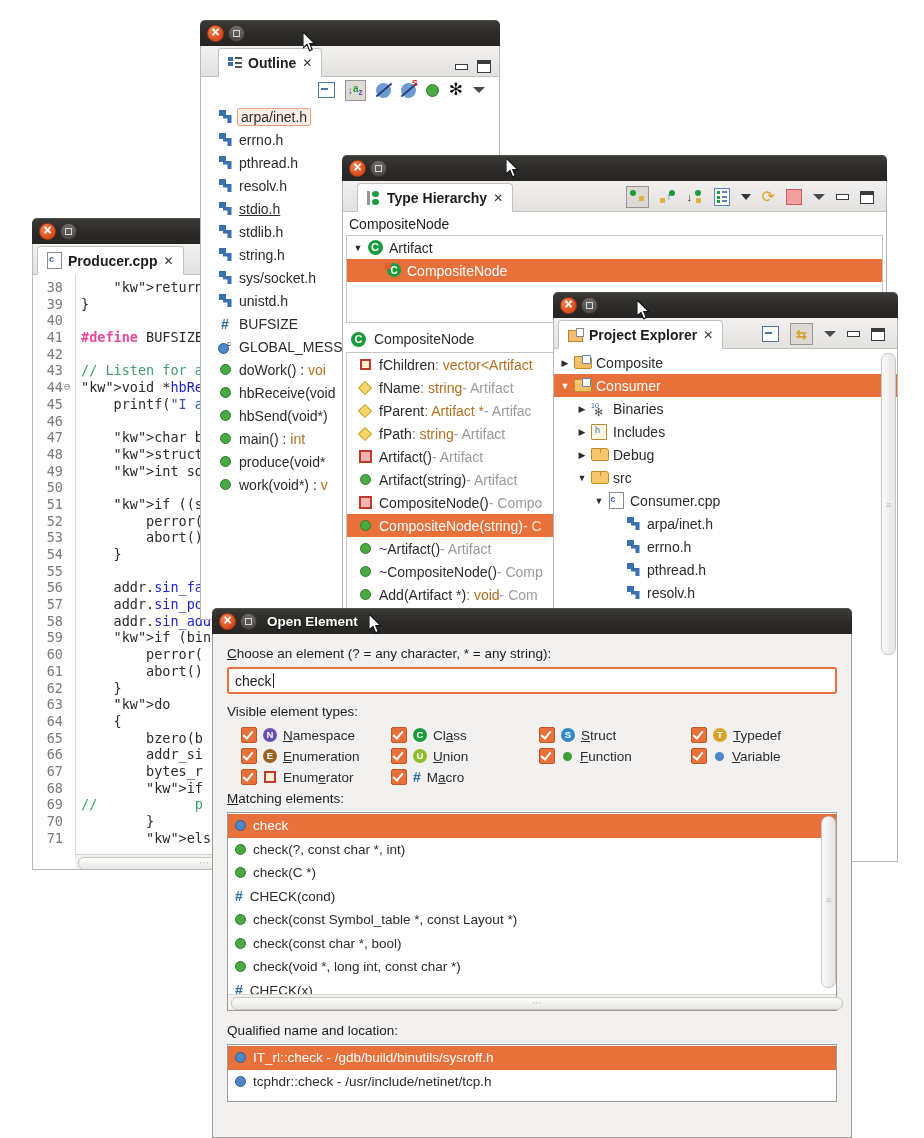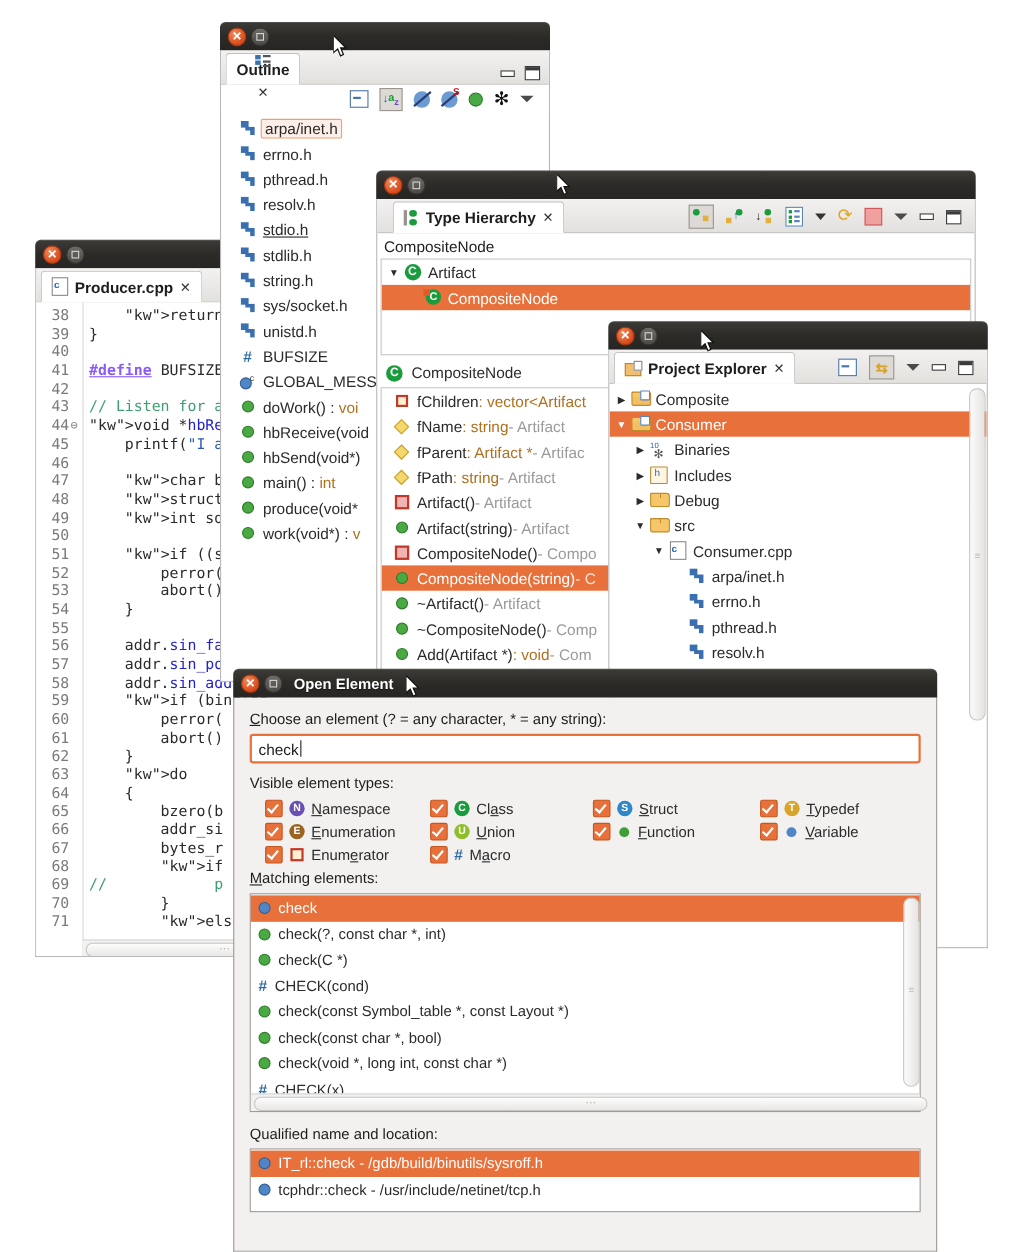--- a/index.html
+++ b/index.html
@@ -86,21 +86,21 @@
     font-weight:bold;line-height:10px;}
   .g-inc{width:14px;height:14px;background:#fdf6e3;border:1px solid #b58b3a;border-radius:1px;
     position:relative;}
   .g-inc:after{content:"h";position:absolute;left:3px;top:0px;font-size:9px;color:#2a6bb5;}
   
   .code{font-family:"DejaVu Sans Mono","Liberation Mono",monospace;font-size:13.5px;
     line-height:16.7px;white-space:pre;}
   .gutter{position:absolute;left:0;top:0;width:42px;height:100%;background:#ffffff;
     border-right:1px solid #d6d6d6;}
   .lnum{color:#7a7a7a;text-align:right;padding-right:5px;}
-  .pp{color:#8b5cf6;font-weight:bold;text-decoration:underline;}
+  .pp{color:#ec4899;font-weight:bold;}
   .cm{color:#3f9f6f;}
   .st{color:#2a5db0;}
   .fld{color:#2222cc;}
   .num{color:#b06010;}
   
   .dlg-body{background:#f2f1f0;border:1px solid #9e9a95;border-top:none;
     box-sizing:border-box;height:calc(100% - 26px);padding:12px 14px 0 14px;}
   .dlg-label{font-size:13.5px;color:#1d1d1d;margin:0 0 6px 0;}
   .ul{text-decoration:underline;}
   .textfield{height:27px;background:#ffffff;border:2px solid #e8703a;border-radius:3px;
@@ -160,21 +160,21 @@
 
 <div class="win" style="left:200px;top:20px;width:300px;height:600px;z-index:2;">
   <div class="titlebar">
     <div class="tb-btns">
       <span class="tb-dot tb-close"></span>
       <span class="tb-dot tb-max"></span>
     </div>
   </div>
   <div class="viewbody">
     <div class="tabrow">
-      <div class="vtab" style="margin-left:4px;flex-direction:column;">
+      <div class="vtab" style="margin-left:17px;">
         <span style="width:14px;height:14px;position:relative;display:inline-block;">
           <span style="position:absolute;left:0;top:1px;width:5px;height:4px;background:#3a6fb0;"></span>
           <span style="position:absolute;left:0;top:6px;width:5px;height:4px;background:#3a6fb0;"></span>
           <span style="position:absolute;left:7px;top:1px;width:7px;height:2px;background:#555;"></span>
           <span style="position:absolute;left:7px;top:6px;width:7px;height:2px;background:#555;"></span>
           <span style="position:absolute;left:7px;top:10px;width:7px;height:2px;background:#555;"></span>
         </span>
         <span class="vtab-label">Outline</span>
         <span class="vtab-x">✕</span>
       </div>

